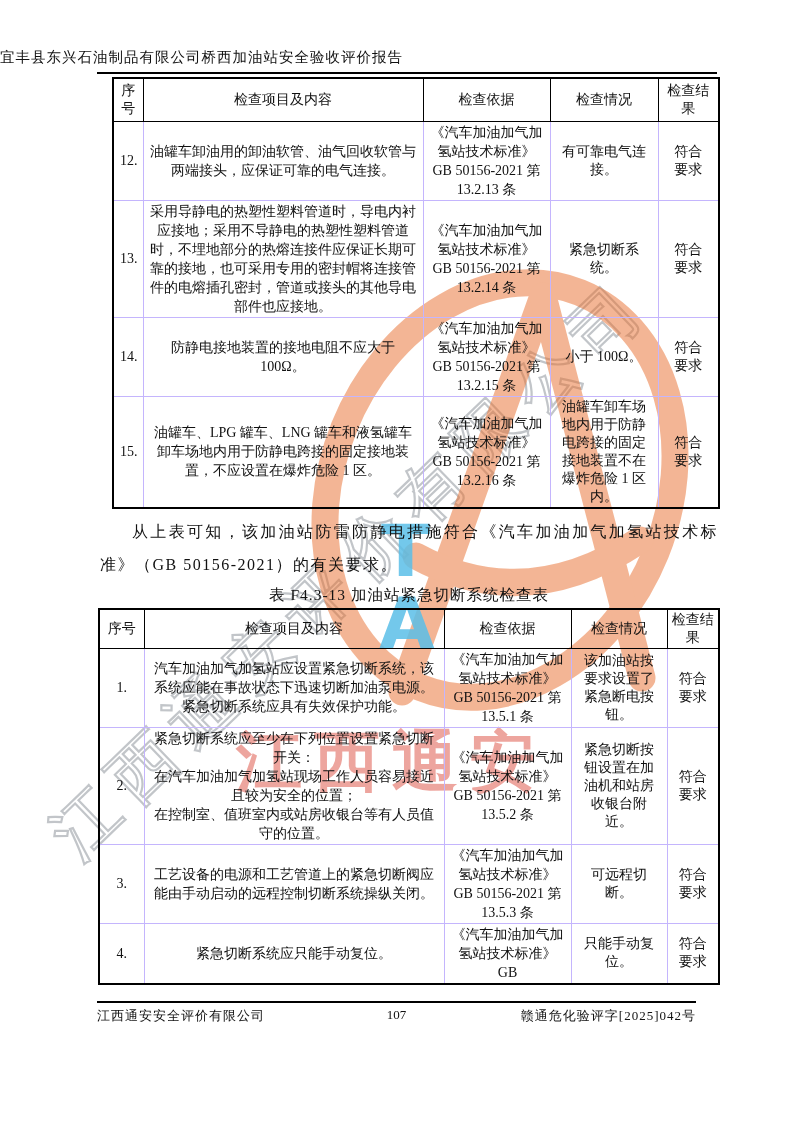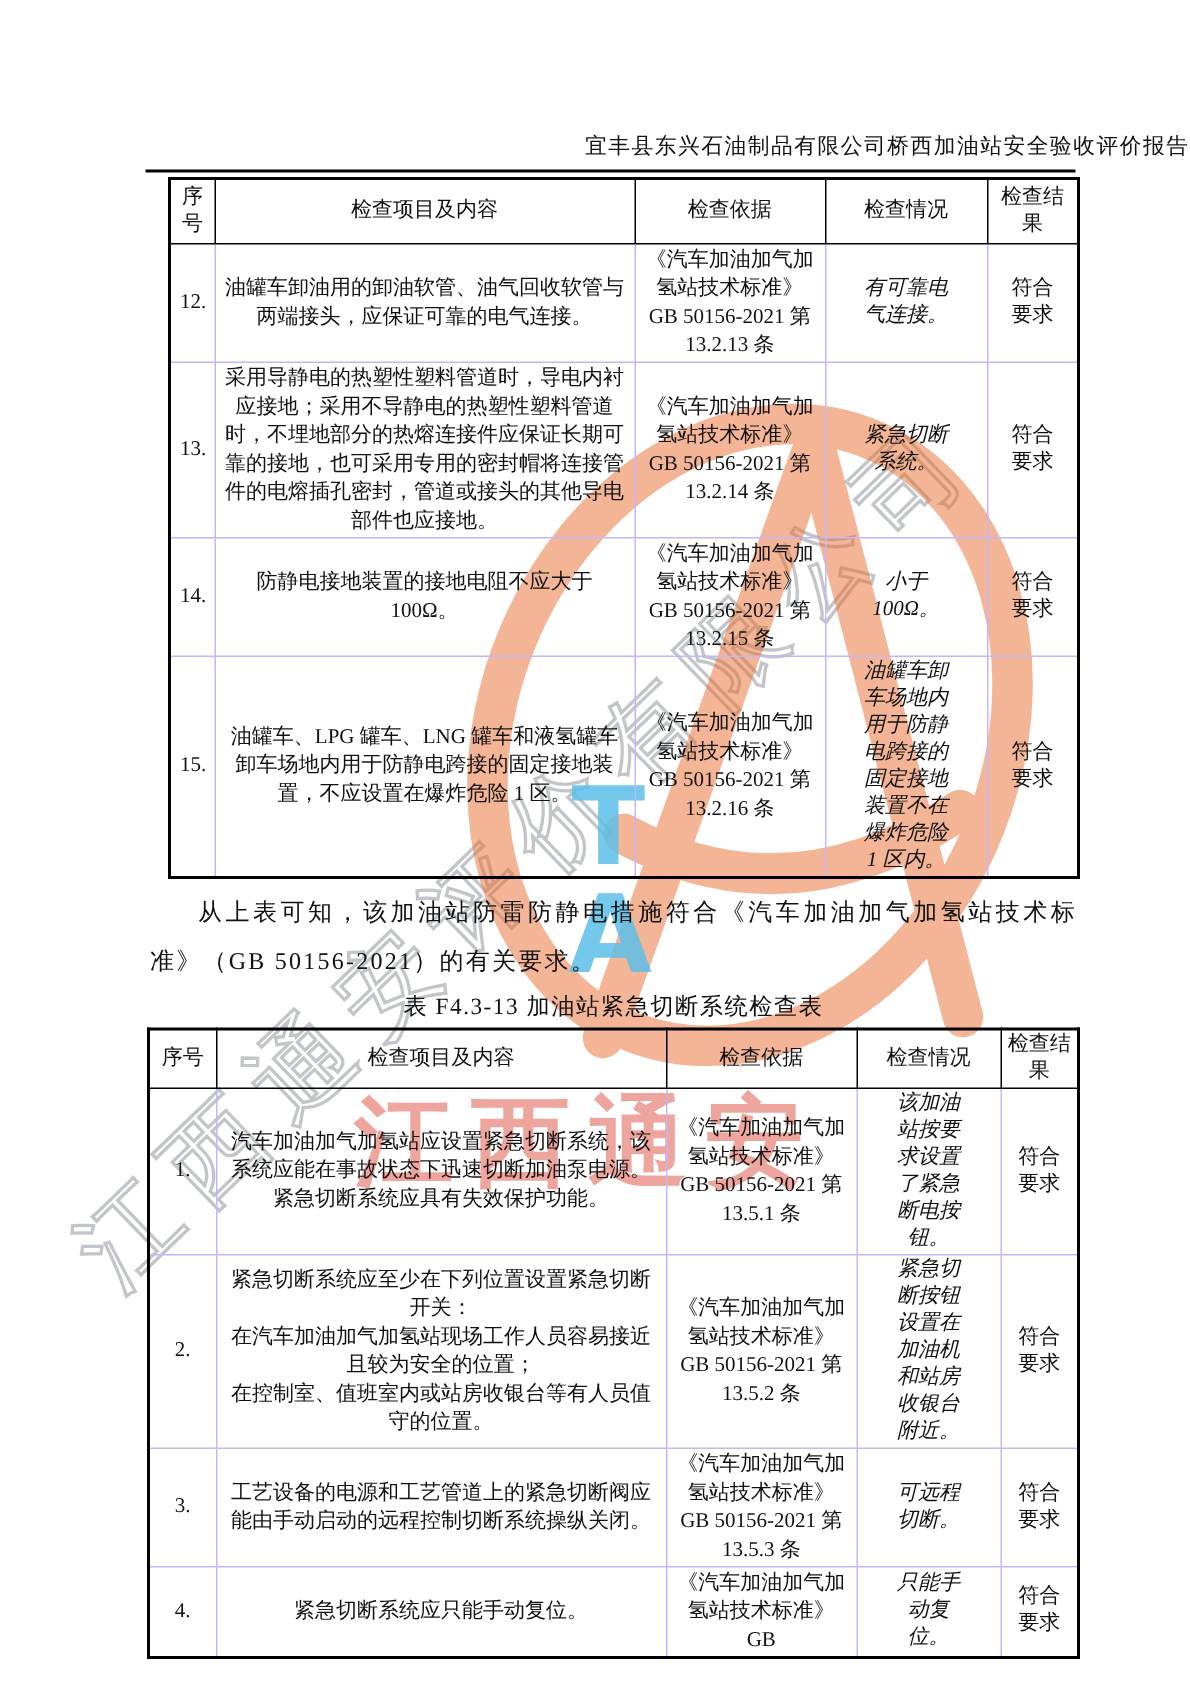--- a/index.html
+++ b/index.html
@@ -9,22 +9,22 @@
     background:#ffffff;
     overflow:hidden;
     font-family:"Liberation Serif","DejaVu Serif",serif;
     color:#111;
   }
   
   .wm-layer{position:absolute;inset:0;z-index:0;pointer-events:none;}
   
   .content{position:relative;z-index:1;}
   .doc-title{
-    padding-top:85px;
-    text-align:right;
+    padding-top:44px;
+    text-align:left;
     font-size:14.5px;
     letter-spacing:1px;
     line-height:26px;
   }
   .title-rule{
     margin:2px 0 0 97px;
     width:620px;height:0;
     border-top:2px solid #000;
   }
   table{border-collapse:collapse;table-layout:fixed;background:transparent;}
@@ -35,21 +35,21 @@
     padding:1px 6px;
     text-align:center;
     vertical-align:middle;
     font-size:14px;
     line-height:19px;
     overflow:hidden;
     box-sizing:border-box;
   }
   td.c-item{white-space:pre-line;}
   td.c-basis{line-height:19px;}
-  td.c-sit{padding:1px 22px;line-height:18px;font-style:italic;}
+  td.c-sit{padding:1px 8px;line-height:18px;}
   td.c-res{padding:1px 11px;line-height:18px;margin-left:11px;}
   .t2 td.c-res{padding:1px 7px;}
   th{
     border:1px solid #000;
     font-weight:normal;
     font-size:14px;line-height:18px;
     padding:1px 4px;text-align:center;vertical-align:middle;
     box-sizing:border-box;
   }
   .bodytext{margin-left:100px;width:618px;}

